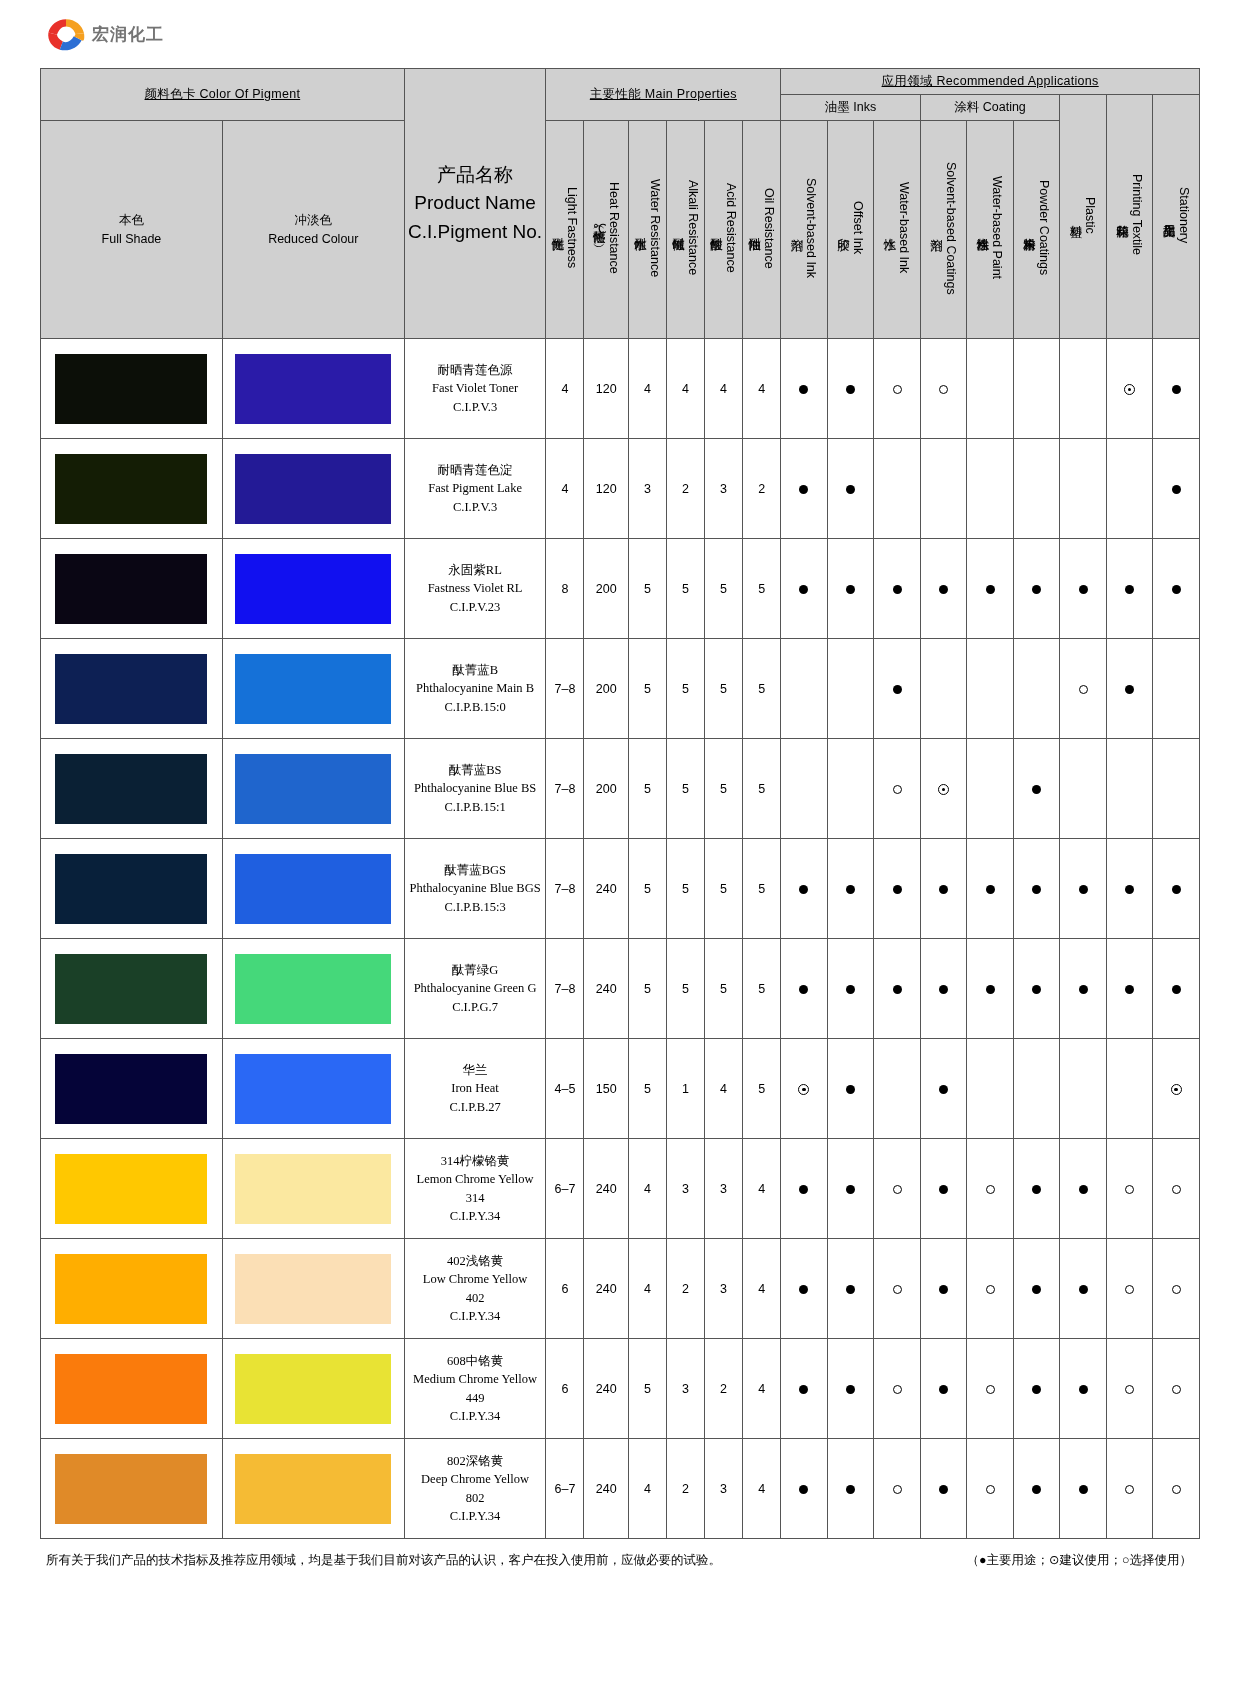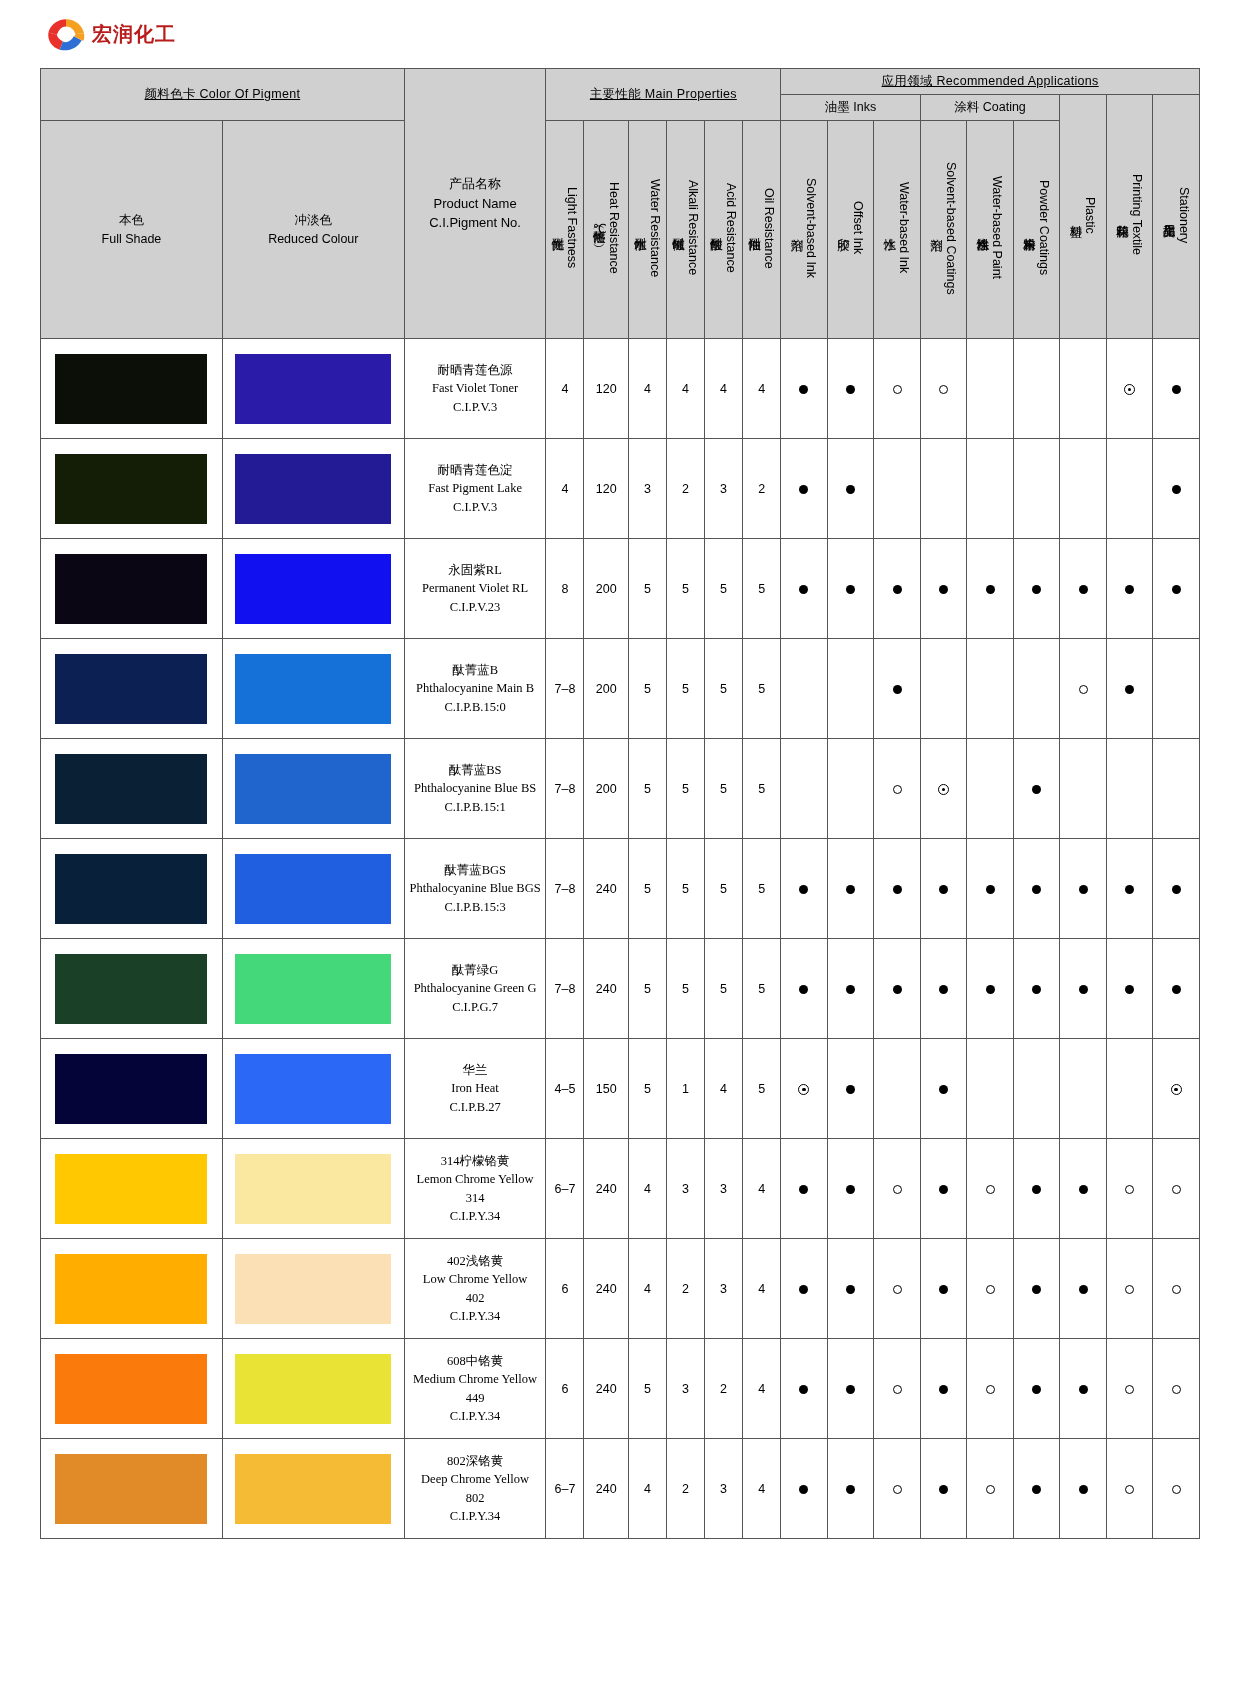--- a/index.html
+++ b/index.html
@@ -10,21 +10,21 @@
   }
   body { width: 1240px; height: 1683px; position: relative; }
 
   .page { width: 1240px; padding: 0 40px; }
 
   
   .logo-bar { height: 68px; display: flex; align-items: center; padding-left: 6px; }
   .logo-mark { width: 40px; height: 36px; margin-right: 6px; flex: 0 0 auto; }
   .logo-text {
     font-family: "DejaVu Sans", "Liberation Sans", sans-serif;
-    font-size: 20px; font-weight: 700; color: #b91c1c;
+    font-size: 17px; font-weight: 700; color: #737373;
     letter-spacing: 1px; line-height: 1;
   }
 
   
   table.chart {
     border-collapse: collapse;
     table-layout: fixed;
     width: 1160px;
     border: 1px solid #000;
   }
@@ -46,21 +46,21 @@
     text-orientation: mixed;
     white-space: nowrap;
     display: inline-block;
     line-height: 1.15;
     font-size: 12.5px;
     padding: 4px 0;
   }
   .vcell { height: 192px; }
   .vcell-tall { height: 218px; }
 
-  .shade-head { font-size: 13px; line-height: 1.5; }
+  .shade-head { font-size: 19px; line-height: 1.5; }
 
   
   td.swatch-cell { height: 100px; }
   .swatch { width: 152px; height: 70px; margin: 0 auto; display: block; }
   .swatch.wide { width: 156px; }
 
   
   td.name-cell {
     font-size: 12.5px;
     line-height: 1.45;
@@ -267,21 +267,21 @@
         </tr>
         <tr>
           <td class="swatch-cell">
             <span class="swatch" style="background: rgb(10, 6, 20);"></span>
           </td>
           <td class="swatch-cell">
             <span class="swatch wide" style="background: rgb(17, 16, 240);"></span>
           </td>
           <td class="name-cell">
             <span class="name-cn">永固紫RL</span>
-            <span class="name-en">Permanent Violet RL</span>
+            <span class="name-en">Fastness Violet RL</span>
             <span class="name-ci">C.I.P.V.23</span>
           </td>
           <td class="num">8</td>
           <td class="num">200</td>
           <td class="num">5</td>
           <td class="num">5</td>
           <td class="num">5</td>
           <td class="num">5</td>
           <td><span class="mark full"></span></td>
           <td><span class="mark full"></span></td>
@@ -545,14 +545,18 @@
           <td><span class="mark full"></span></td>
           <td><span class="mark hollow"></span></td>
           <td><span class="mark full"></span></td>
           <td><span class="mark full"></span></td>
           <td><span class="mark hollow"></span></td>
           <td><span class="mark hollow"></span></td>
         </tr>
       </tbody>
   </table>
 
+  <div class="footer">
+    <div class="footer-note">所有关于我们产品的技术指标及推荐应用领域，均是基于我们目前对该产品的认识，客户在投入使用前，应做必要的试验。</div>
+    <div class="footer-legend">（●主要用途；⊙建议使用；○选择使用）</div>
+  </div>
 
 </div>
 
 </body></html>

